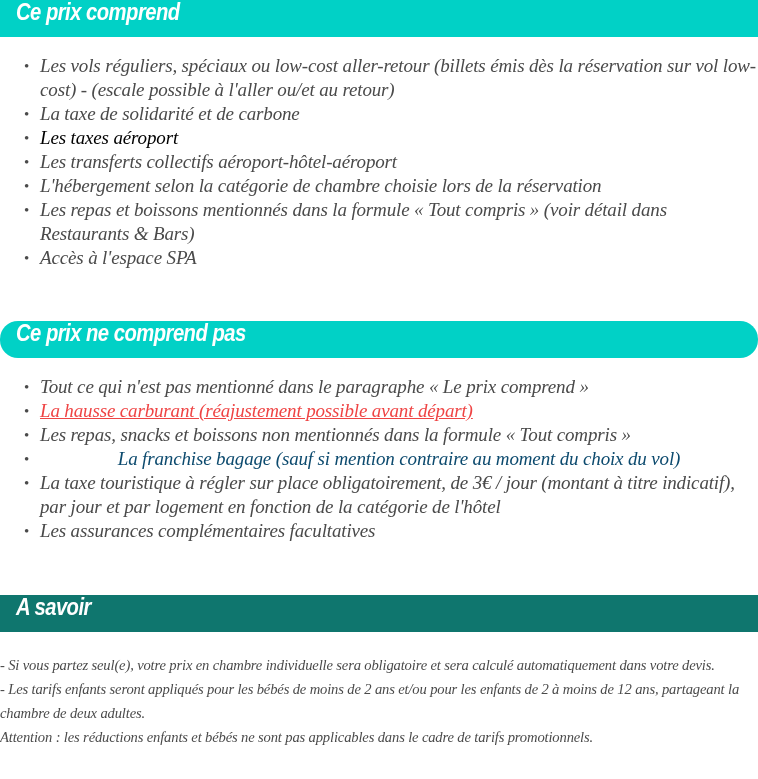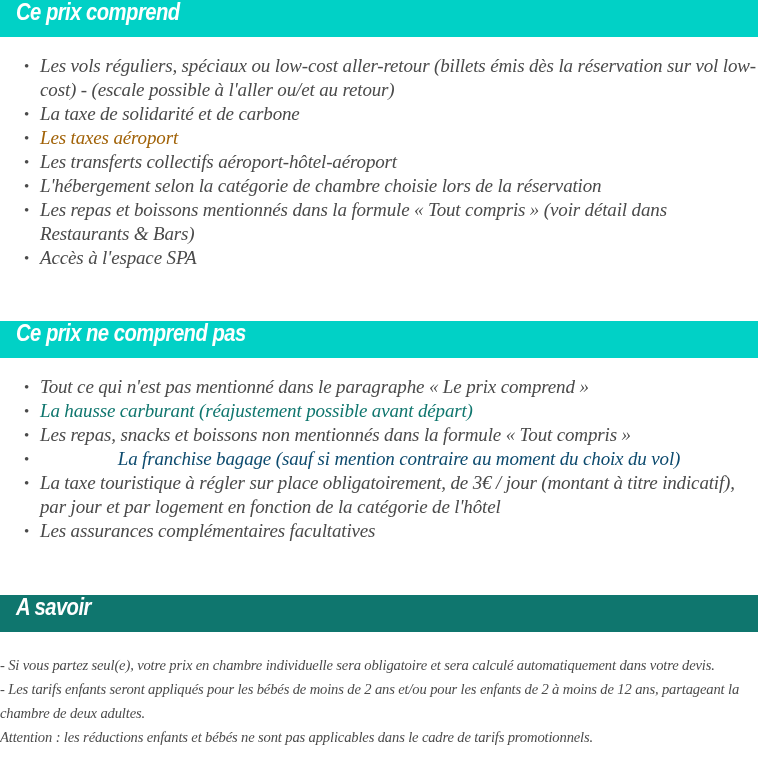--- a/index.html
+++ b/index.html
@@ -106,37 +106,37 @@
 <div class="page" style="background: rgb(255, 255, 255);">
 
   <div class="section-header hdr-1" style="background: rgb(1, 209, 198);">
     <span class="title" style="color: rgb(255, 255, 255);">Ce prix comprend</span>
   </div>
   <div class="gap-after-hdr1"></div>
   <div class="section-body">
     <ul class="bullet-list list-right-pad">
       <li style="color: rgb(74, 74, 74);">Les vols réguliers, spéciaux ou low-cost aller-retour (billets émis dès la réservation sur vol low-cost) - (escale possible à l'aller ou/et au retour)</li>
       <li style="color: rgb(74, 74, 74);">La taxe de solidarité et de carbone</li>
-      <li style="color: #a16207;">Les taxes aéroport</li>
+      <li style="color: #000000;">Les taxes aéroport</li>
       <li style="color: rgb(74, 74, 74);">Les transferts collectifs aéroport-hôtel-aéroport</li>
       <li style="color: rgb(74, 74, 74);">L'hébergement selon la catégorie de chambre choisie lors de la réservation</li>
       <li style="color: rgb(74, 74, 74);">Les repas et boissons mentionnés dans la formule « Tout compris » (voir détail dans Restaurants &amp; Bars)</li>
       <li style="color: rgb(74, 74, 74);">Accès à l'espace SPA</li>
     </ul>
   </div>
   <div class="gap-after-list1"></div>
 
-  <div class="section-header hdr-2" style="background: rgb(1, 209, 198);">
+  <div class="section-header hdr-2" style="background: rgb(1, 209, 198); border-radius: 18px;">
     <span class="title" style="color: rgb(255, 255, 255);">Ce prix ne comprend pas</span>
   </div>
   <div class="gap-after-hdr2"></div>
   <div class="section-body">
     <ul class="bullet-list list-right-pad">
       <li style="color: rgb(74, 74, 74);">Tout ce qui n'est pas mentionné dans le paragraphe « Le prix comprend »</li>
-      <li style="color: #0f766e;">La hausse carburant (réajustement possible avant départ)</li>
+      <li style="color: #ef4444; text-decoration: underline;">La hausse carburant (réajustement possible avant départ)</li>
       <li style="color: rgb(74, 74, 74);">Les repas, snacks et boissons non mentionnés dans la formule « Tout compris »</li>
       <li style="color: #0c4a6e; text-align: center;">La franchise bagage (sauf si mention contraire au moment du choix du vol)</li>
       <li style="color: rgb(74, 74, 74);">La taxe touristique à régler sur place obligatoirement, de 3€ / jour (montant à titre indicatif), par jour et par logement en fonction de la catégorie de l'hôtel</li>
       <li style="color: rgb(74, 74, 74);">Les assurances complémentaires facultatives</li>
     </ul>
   </div>
   <div class="gap-after-list2"></div>
 
   <div class="section-header hdr-3" style="background: #0f766e;">
     <span class="title" style="color: rgb(255, 255, 255);">A savoir</span>

